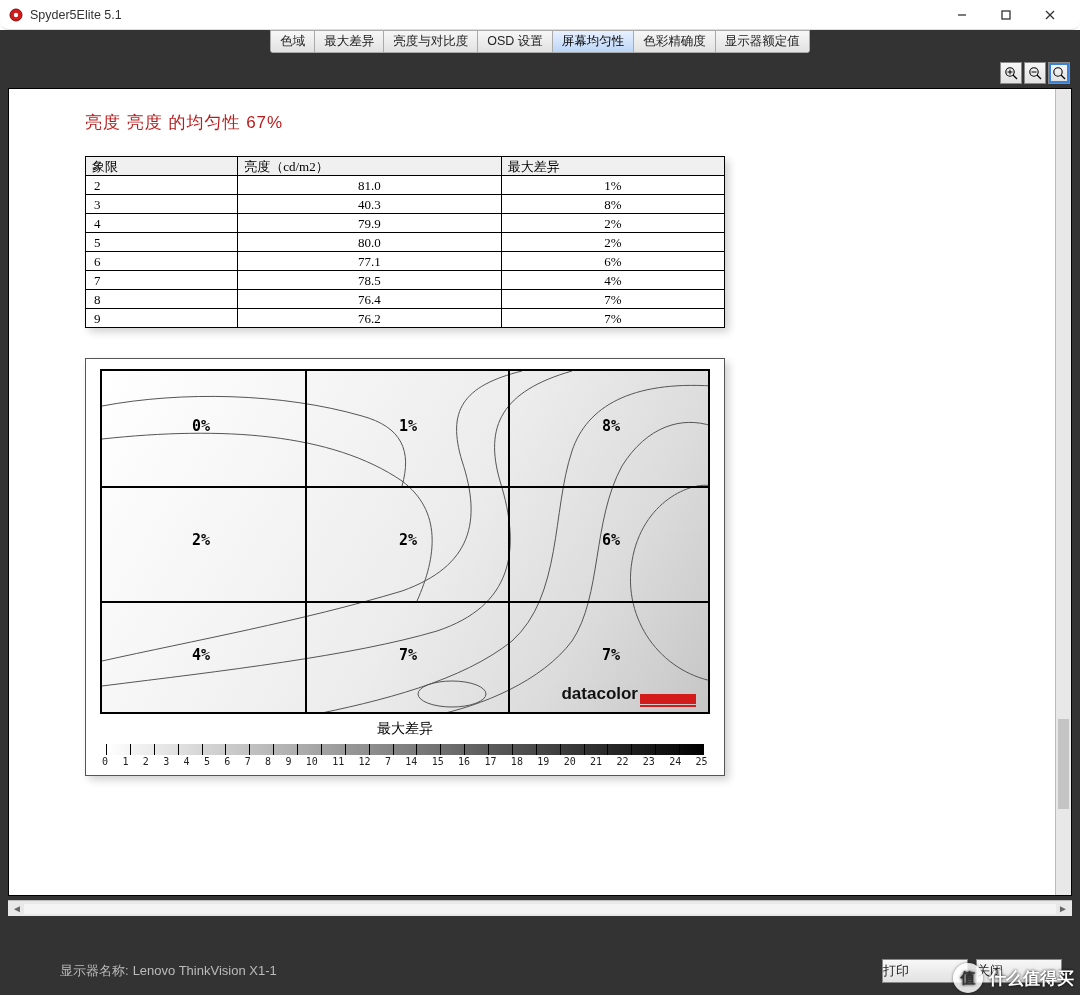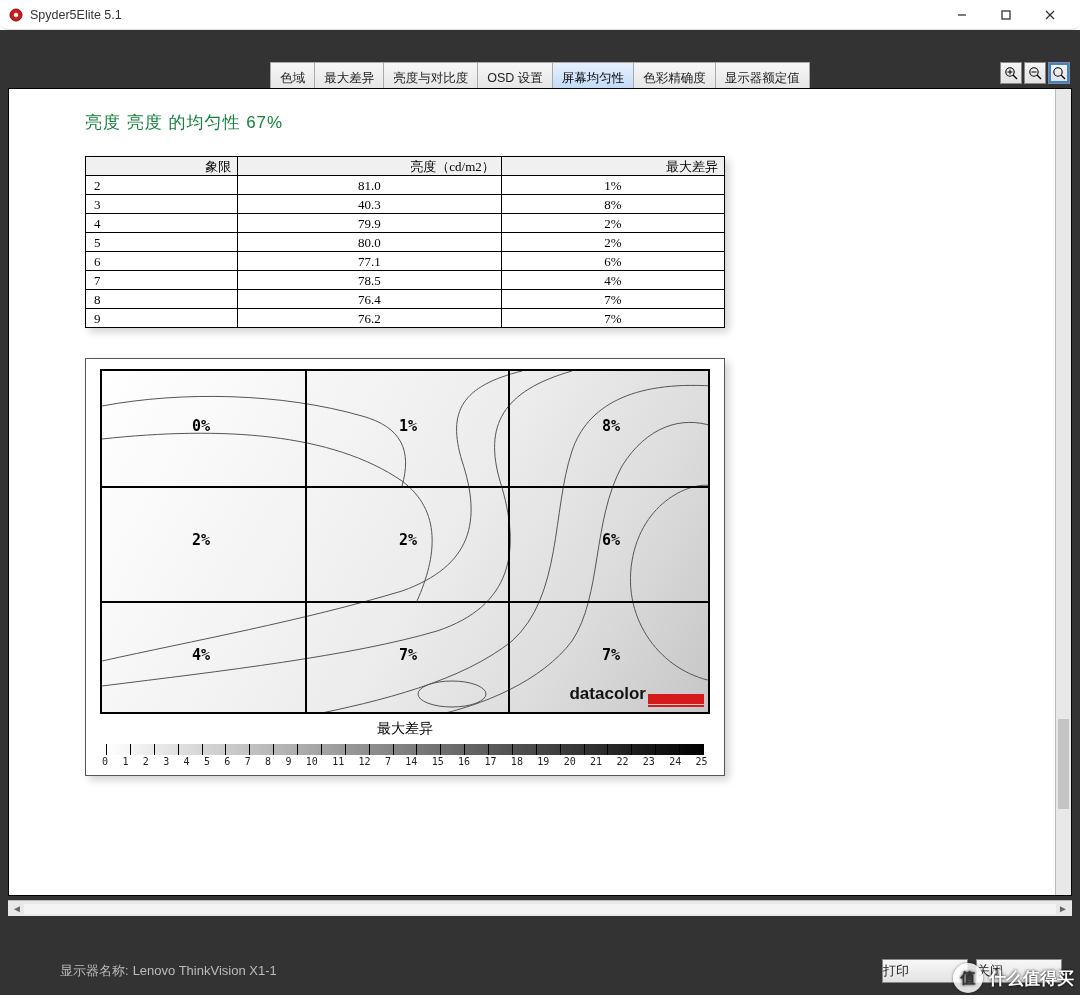--- a/index.html
+++ b/index.html
@@ -33,28 +33,27 @@
   }
   
   .tabstrip {
     height: 26px;
     background: #333;
     display: flex;
     justify-content: center;
     align-items: stretch;
   }
   .tabcap {
-    height: 32px;
+    height: 23px;
     align-self: flex-start;
     display: flex;
     background: #e8e8e8;
     border: 1px solid #aaa;
     border-radius: 0 0 3px 3px;
     overflow: hidden;
-    margin-top: 32px;
   }
   .tab {
     padding: 1px 9px;
     font-size: 12.5px;
     color: #222;
     border-right: 1px solid #aaa;
     background: linear-gradient(#f7f7f7,#e2e2e2);
     display: flex; align-items: center;
     white-space: nowrap;
   }
@@ -84,21 +83,21 @@
   }
   .tool-btn.active { box-shadow: 0 0 0 2px #3a82d8 inset; }
   .page {
     flex: 1;
     background: #fff;
     border: 1px solid #000;
     padding: 22px 26px 10px 76px;
     overflow-y: auto;
     position: relative;
   }
-  .page-title { font-size: 17px; color:#15803d; margin-bottom: 22px; letter-spacing: 1px;}
+  .page-title { font-size: 17px; color:#b91c1c; margin-bottom: 22px; letter-spacing: 1px;}
   
   .dtable-wrap {
     width: 640px;
     box-shadow: 4px 4px 8px rgba(0,0,0,0.18);
     margin-bottom: 30px;
   }
   table.dtable {
     border-collapse: collapse;
     width: 100%;
     font-family: "SimSun","NSimSun",serif;
@@ -106,21 +105,21 @@
   }
   table.dtable th, table.dtable td {
     border: 1px solid #000;
     padding: 1px 6px 0px 6px;
     height: 19px;
     line-height: 17px;
   }
   table.dtable th {
     background: #f0f0f0;
     font-weight: normal;
-    text-align: right;
+    text-align: left;
   }
   table.dtable td.idx { text-align: left; padding-left: 8px; width: 150px;}
   table.dtable td.val { text-align: center; width: 260px;}
   table.dtable td.dev { text-align: center; width: 220px;}
   
   .contour-panel {
     width: 640px;
     border: 1px solid #555;
     box-shadow: 4px 4px 8px rgba(0,0,0,0.18);
     padding: 10px 14px 8px 14px;
@@ -139,21 +138,21 @@
   .grid-h { position:absolute; left:0; right:0; height:2px; background:#000; }
   .cell-label {
     position: absolute;
     font-family: Consolas,"SimSun",monospace;
     font-size: 15px;
     font-weight: bold;
     color: #000;
   }
   .brand {
     position: absolute;
-    right: 4px;
+    right: 12px;
     bottom: 8px;
     font-family: Arial, sans-serif;
     font-weight: 900;
     font-size: 17px;
     color: #111;
     display: flex;
     align-items: flex-end;
   }
   .brand .bar { display:inline-block; width:56px; height:10px; background:#d31b1b; margin-left:2px; position:relative; }
   .brand .bar::after{ content:""; position:absolute; left:0; right:0; bottom:-3px; height:2px; background:#d31b1b;}

